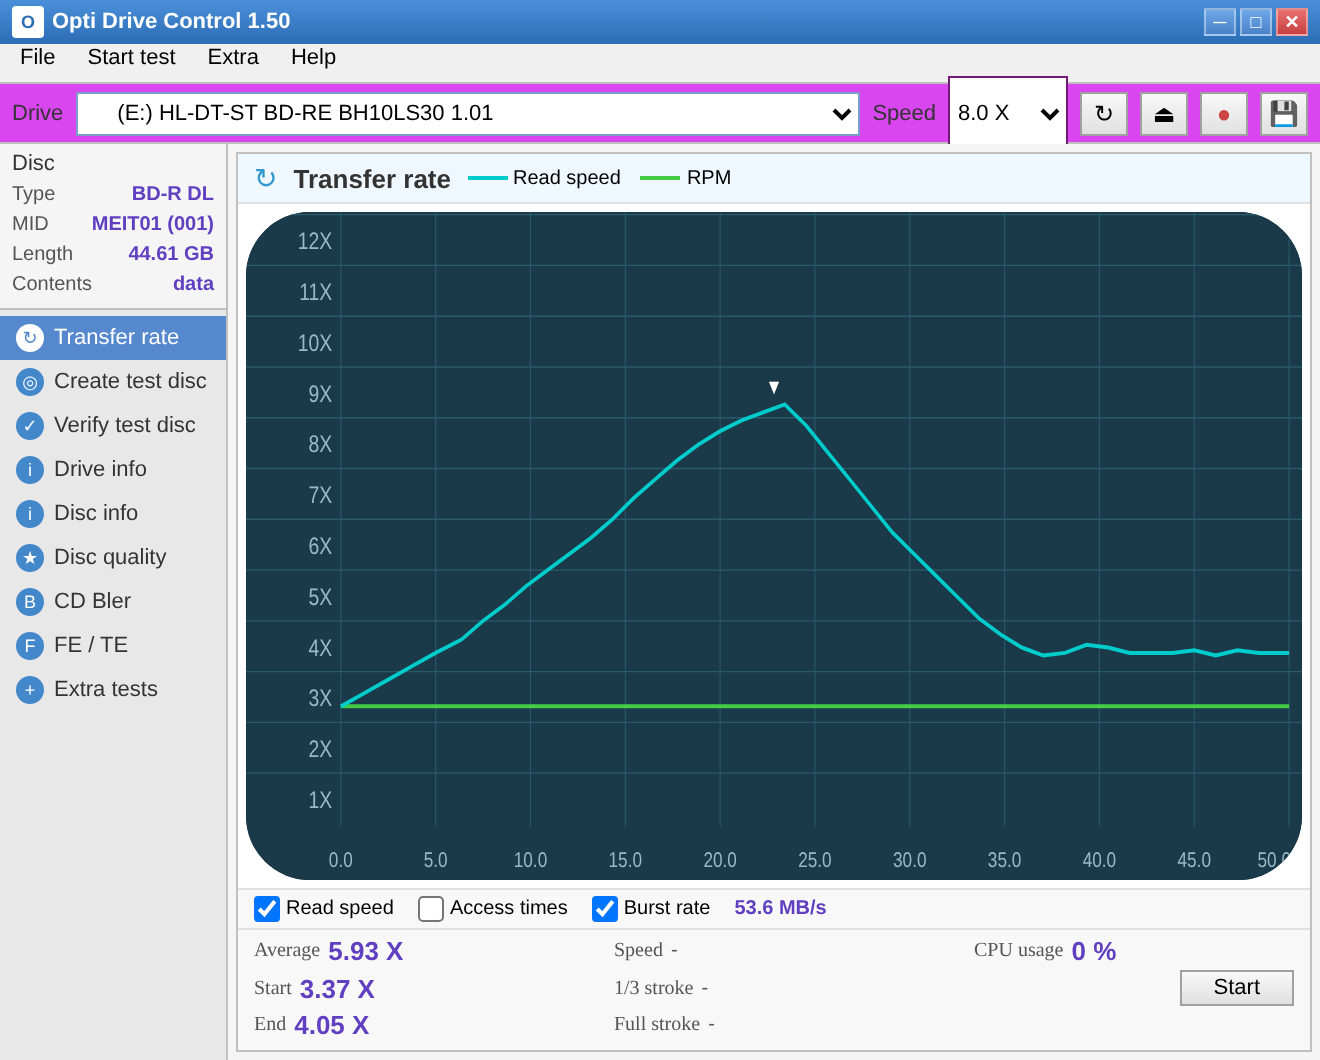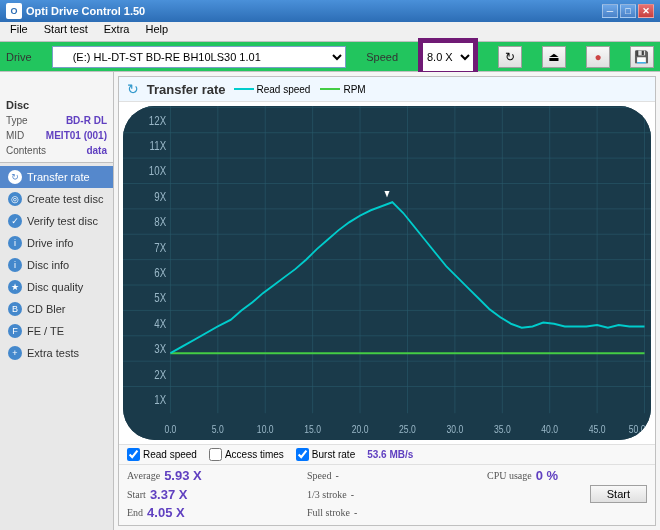--- a/index.html
+++ b/index.html
@@ -62,43 +62,43 @@
       border-bottom: 1px solid #c0c0c0;
       font-size: 11px;
     }
     .menu-item {
       padding: 1px 8px;
       cursor: pointer;
     }
 
     
     .drive-bar {
-      background: #22c55e;
+      background: #d946ef;
       height: 30px;
       display: flex;
       align-items: center;
       padding: 0 6px;
-      gap: 20px;
+      gap: 6px;
       border-bottom: 1px solid #c0c0c0;
     }
     .drive-label { font-size: 11px; color: #333; }
     .drive-select {
       flex: 1;
       height: 22px;
       font-size: 11px;
       border: 1px solid #7a9ec8;
       background: white;
       padding: 0 16px;
     }
     .speed-label { font-size: 11px; color: #333; }
     .speed-select {
       width: 60px;
       height: 38px;
       font-size: 11px;
-      border: 5px solid #701a75;
+      border: 1px solid #701a75;
       background: white;
     }
     .drive-btn {
       width: 24px;
       height: 22px;
       border: 1px solid #a0a0a0;
       background: linear-gradient(to bottom, #f8f8f8, #e0e0e0);
       display: flex;
       align-items: center;
       justify-content: center;
@@ -121,24 +121,23 @@
       flex-direction: column;
     }
 
     .disc-section {
       padding: 4px 6px;
       background: #f5f5f5;
       border-bottom: 1px solid #c0c0c0;
     }
     .disc-title {
       font-size: 11px;
-      font-weight: bold;
+      font-weight: normal;
       color: #333;
       margin-bottom: 2px;
-      margin-top: 23px;
     }
     .disc-row {
       display: flex;
       justify-content: space-between;
       font-size: 10px;
       line-height: 15px;
     }
     .disc-key { color: #555; }
     .disc-val { color: #6040c0; font-weight: bold; }
 
@@ -343,20 +342,24 @@
       <div class="disc-title">Disc</div>
       <div class="disc-row">
         <span class="disc-key">Type</span>
         <span class="disc-val">BD-R DL</span>
       </div>
       <div class="disc-row">
         <span class="disc-key">MID</span>
         <span class="disc-val">MEIT01 (001)</span>
       </div>
       <div class="disc-row">
+        <span class="disc-key">Length</span>
+        <span class="disc-val">44.61 GB</span>
+      </div>
+      <div class="disc-row">
         <span class="disc-key">Contents</span>
         <span class="disc-val">data</span>
       </div>
     </div>
 
     <div class="nav-items">
       <div class="nav-item active">
         <div class="nav-icon active-icon">↻</div>
         <span>Transfer rate</span>
       </div>

